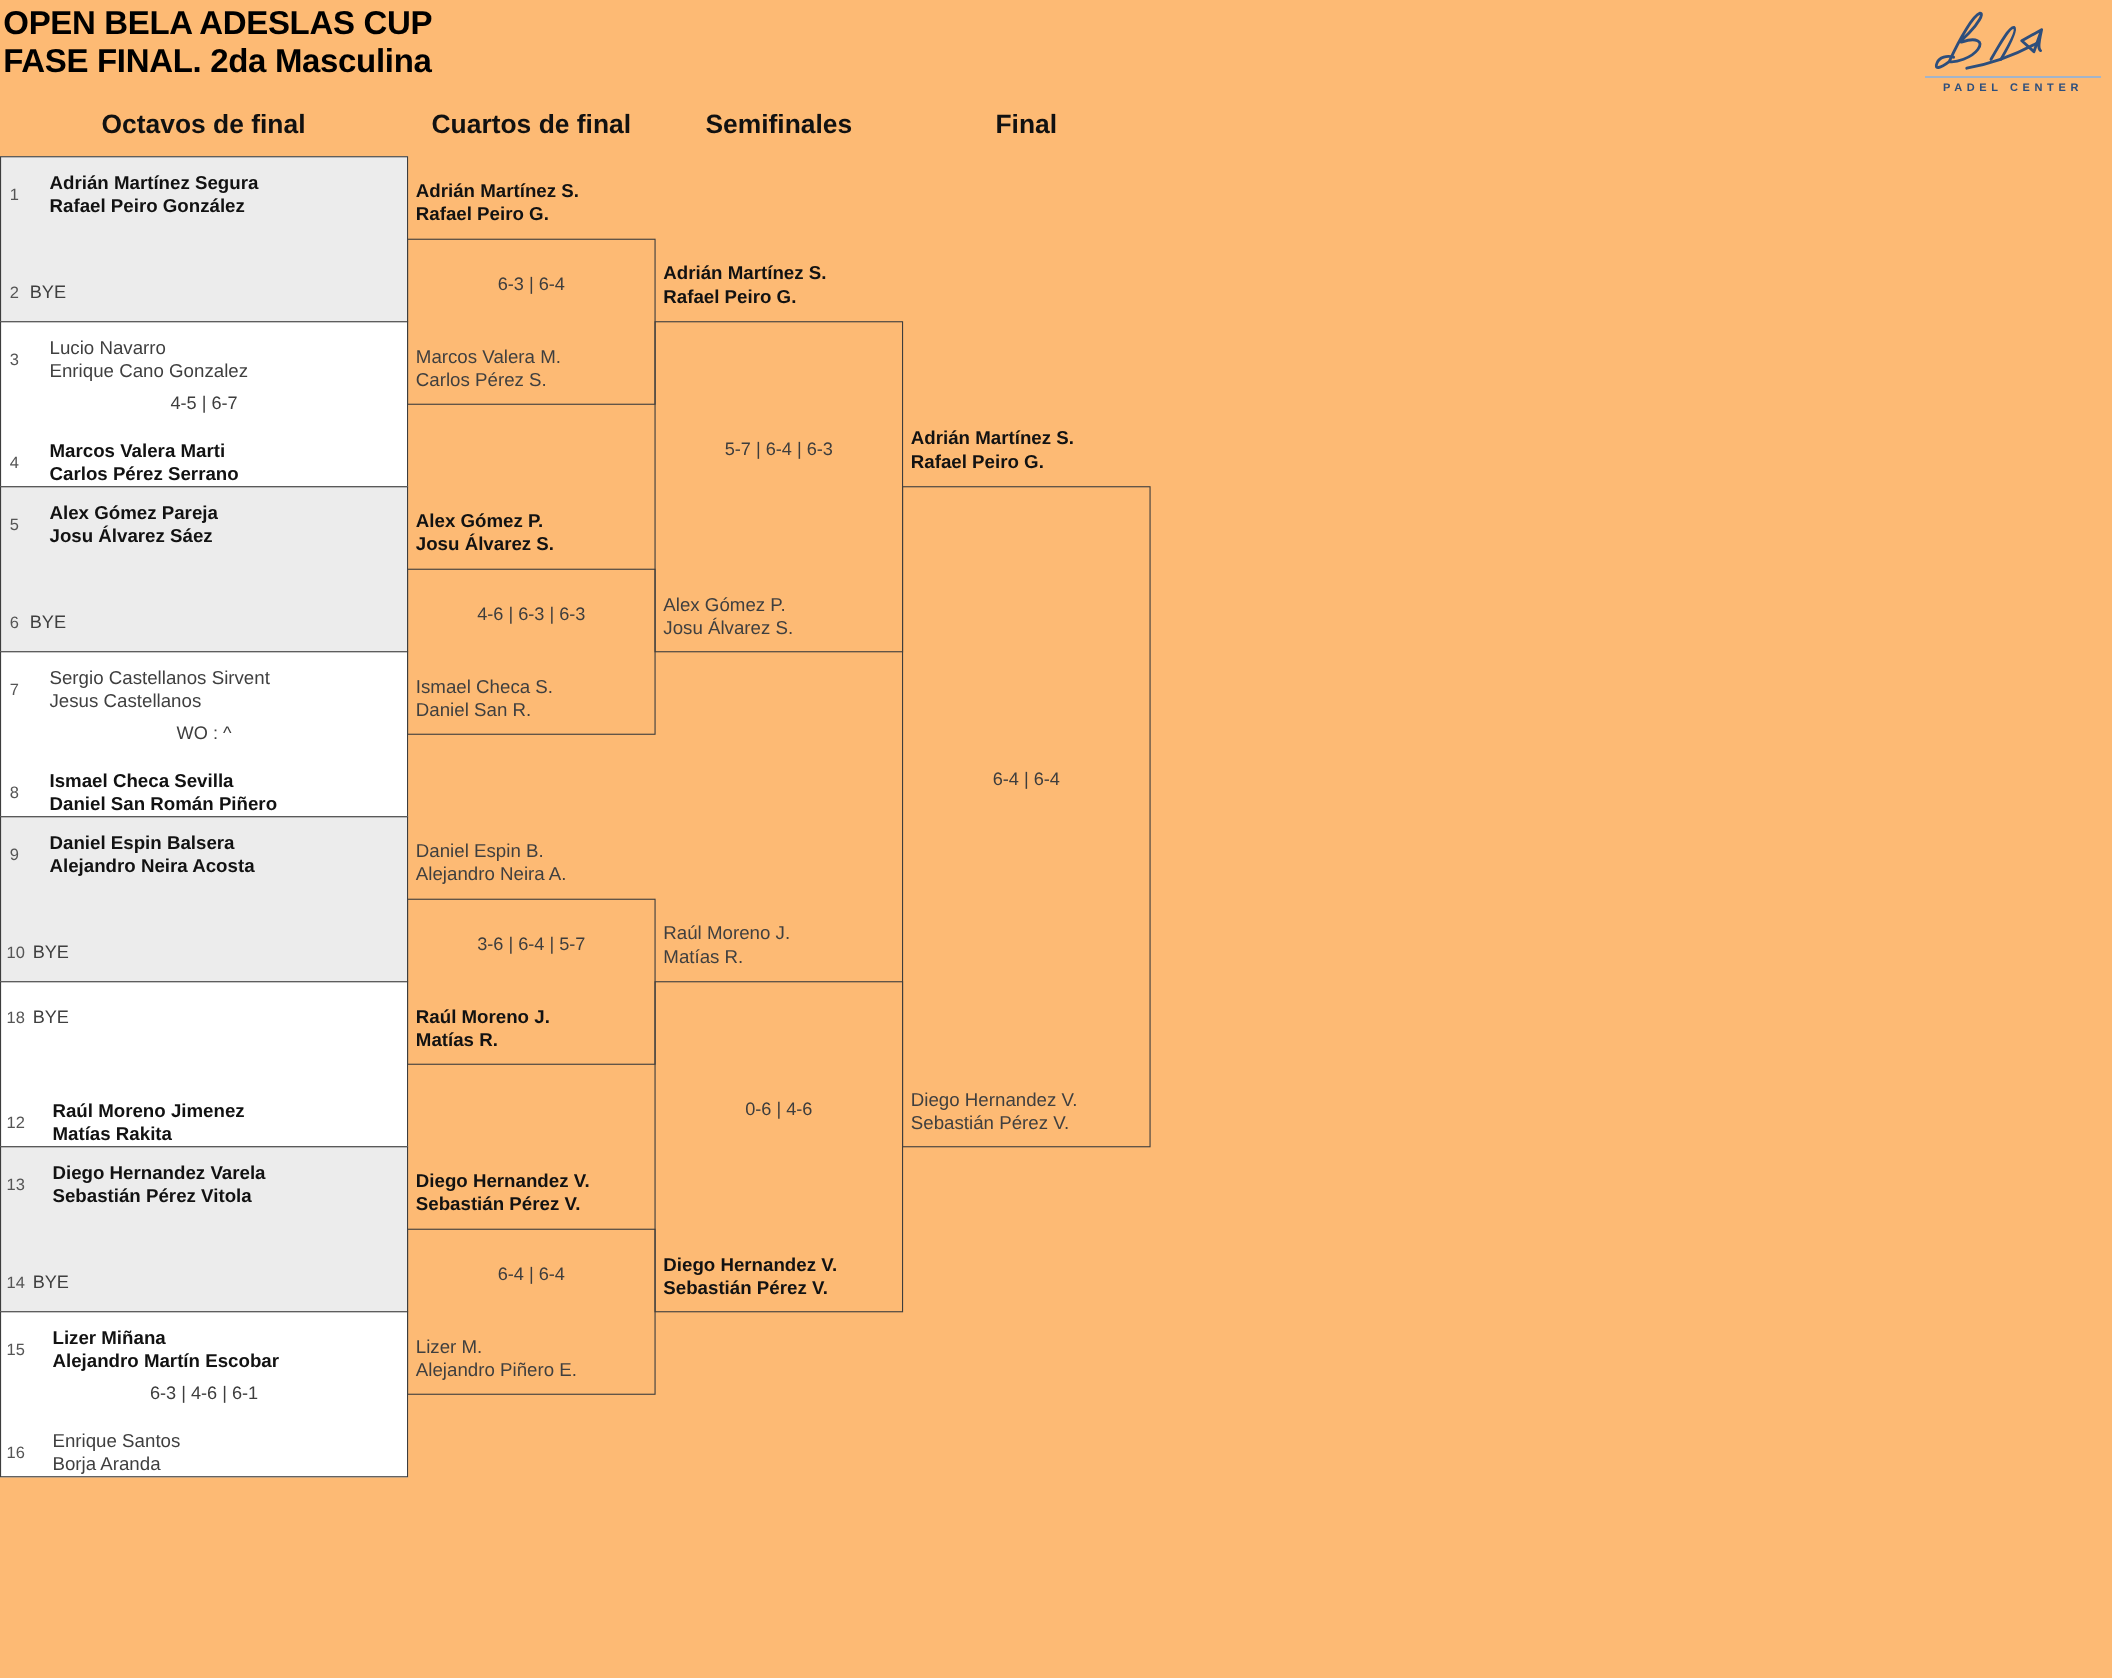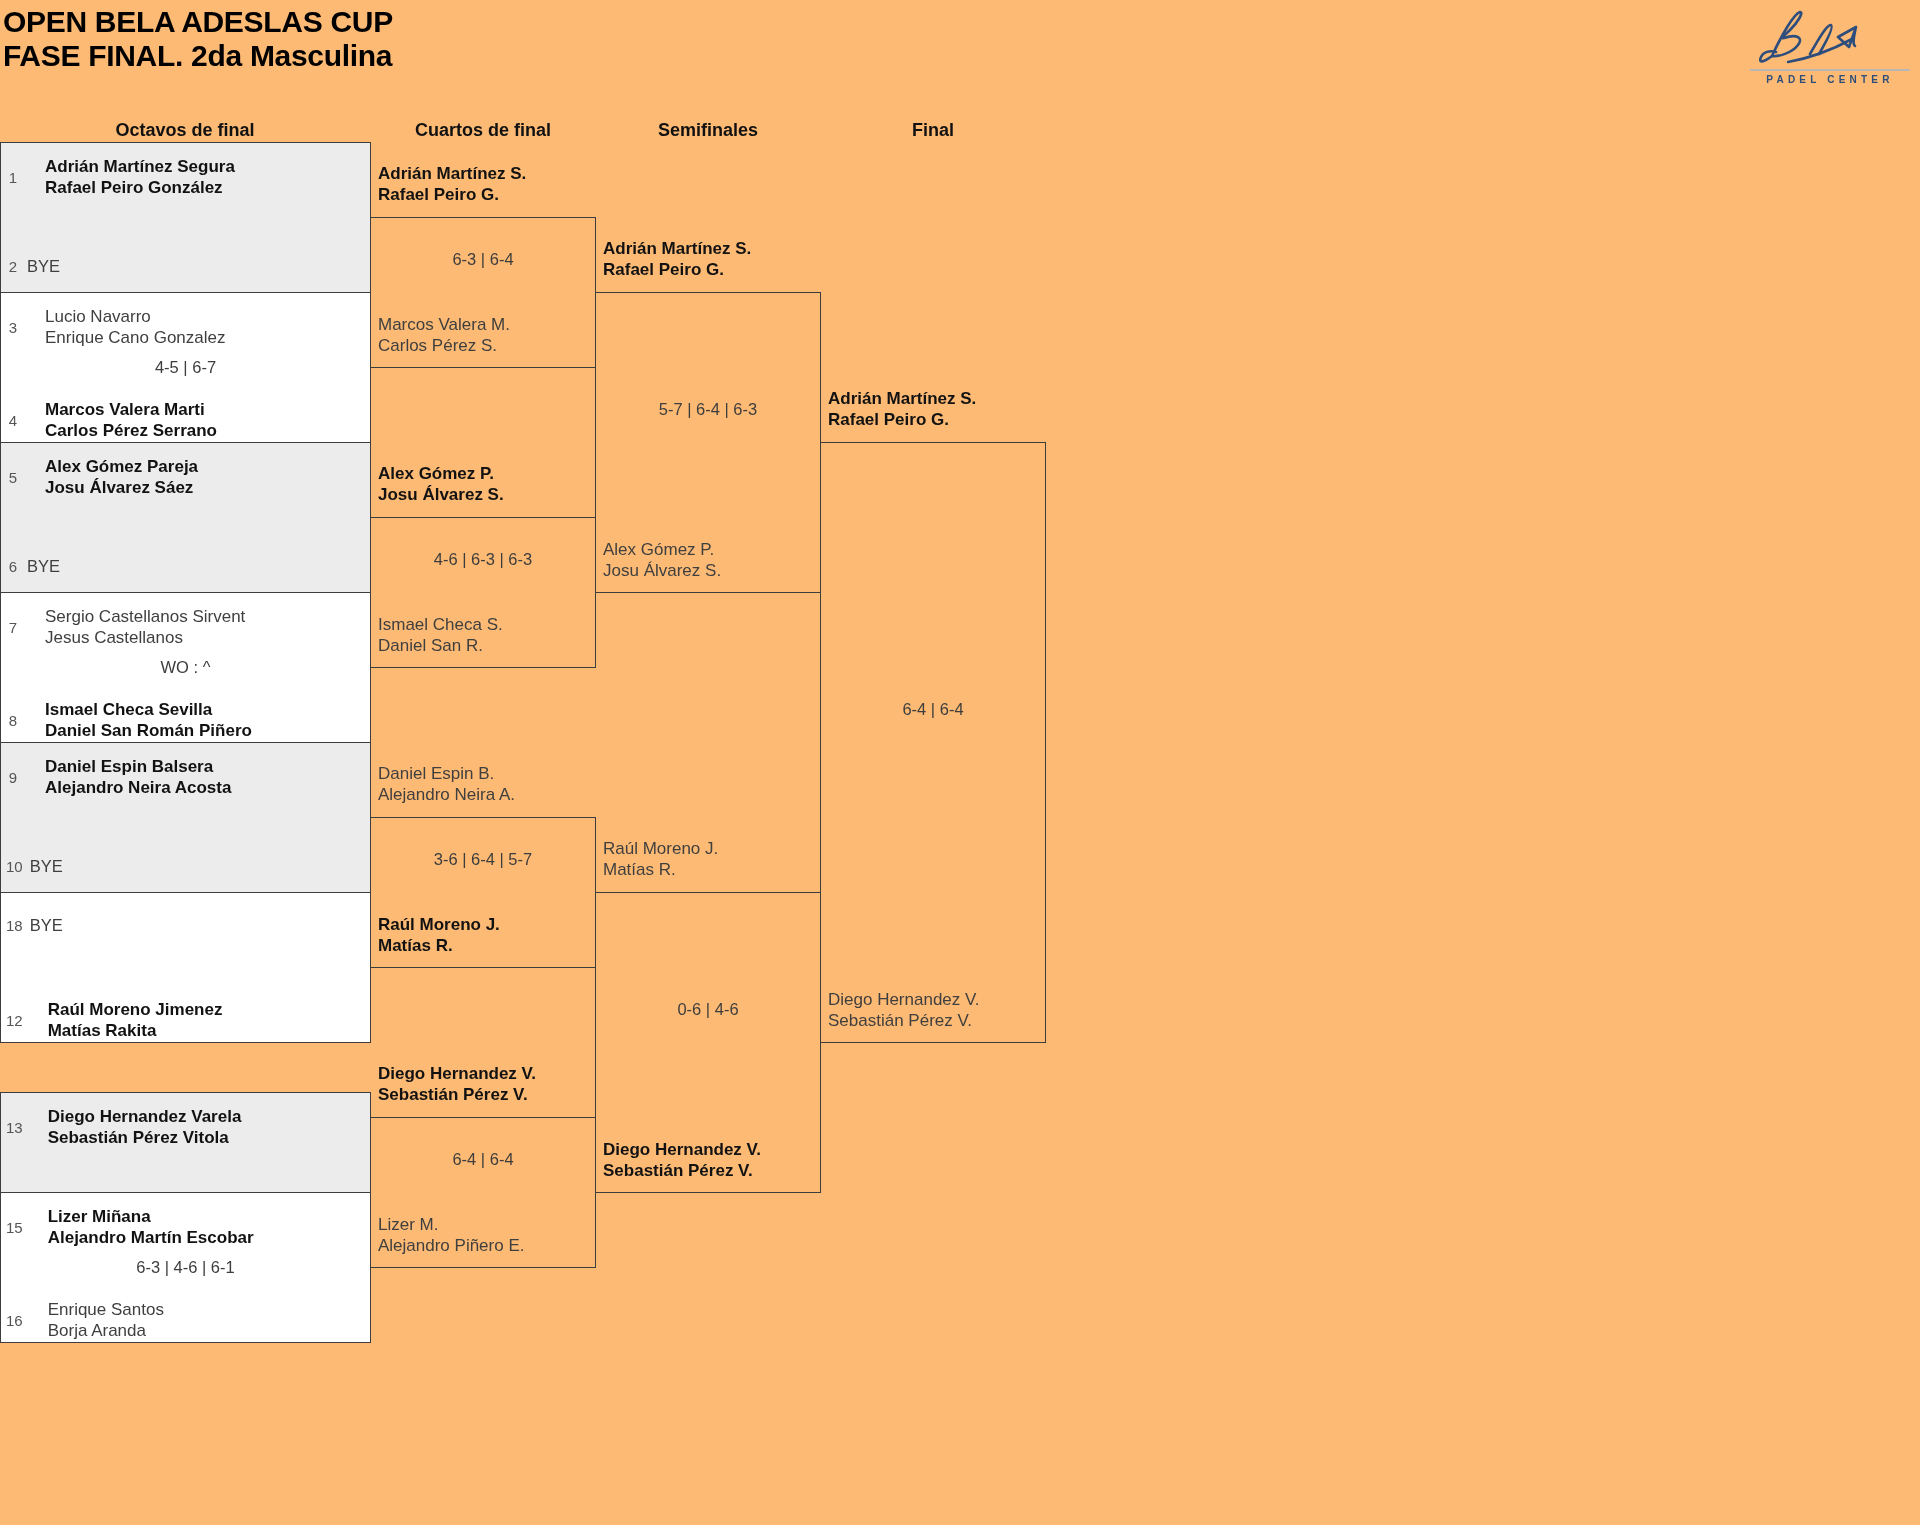--- a/index.html
+++ b/index.html
@@ -5,21 +5,21 @@
   html,body{margin:0;padding:0;background:#fff;}
   .page{
     position:relative;width:1920px;height:1525px;background:#fdba74;overflow:hidden;
     font-family:"Liberation Sans",sans-serif;color:#1a1a1a;
   }
   
   .title{position:absolute;left:3px;top:5px;font-size:30px;line-height:34px;font-weight:700;letter-spacing:-0.3px;color:#000;}
   
   .logo{position:absolute;left:1748px;top:6px;width:164px;height:80px;}
   
-  .round-header{position:absolute;top:120px;transform:translateX(-50%);font-size:18px;font-weight:700;color:#111;white-space:nowrap;}
+  .round-header{position:absolute;top:100px;transform:translateX(-50%);font-size:24px;font-weight:700;color:#111;white-space:nowrap;}
   
   .obox{position:absolute;left:0;width:371px;height:151px;border:1px solid #3d3d3d;box-sizing:border-box;background:#fff;}
   .obox.shaded{background:#ececec;}
   .slot{position:absolute;left:0;width:100%;display:flex;align-items:center;}
   .num{flex:0 0 14px;margin-left:5px;text-align:center;font-size:15px;color:#555;}
   .names{margin-left:25px;font-size:17px;line-height:21px;color:#3f3f3f;white-space:nowrap;}
   .names.winner{font-weight:700;color:#121212;}
   .bye-label{margin-left:7px;font-size:16.5px;color:#3f3f3f;}
   .slot.t2{top:13px;}
   .slot.t1{top:23px;}
@@ -155,21 +155,21 @@
     </div>
     <div class="slot b2">
       <span class="num">12</span>
       <div class="names winner">
         <div>Raúl Moreno Jimenez</div>
         <div>Matías Rakita</div>
       </div>
     </div>
   </div>
 
-  <div class="obox shaded" style="top:1092px;">
+  <div class="obox shaded" style="top:1042px;">
     <div class="slot t2">
       <span class="num">13</span>
       <div class="names winner">
         <div>Diego Hernandez Varela</div>
         <div>Sebastián Pérez Vitola</div>
       </div>
     </div>
     <div class="slot b1">
       <span class="num">14</span>
       <span class="bye-label">BYE</span>

